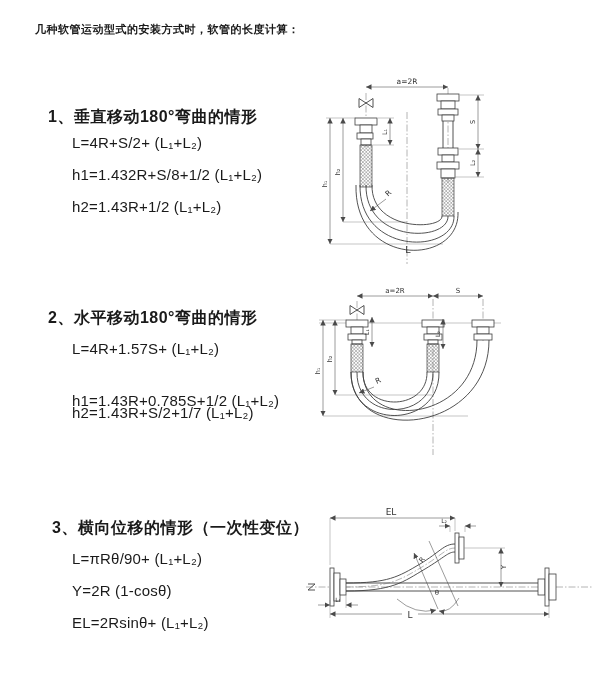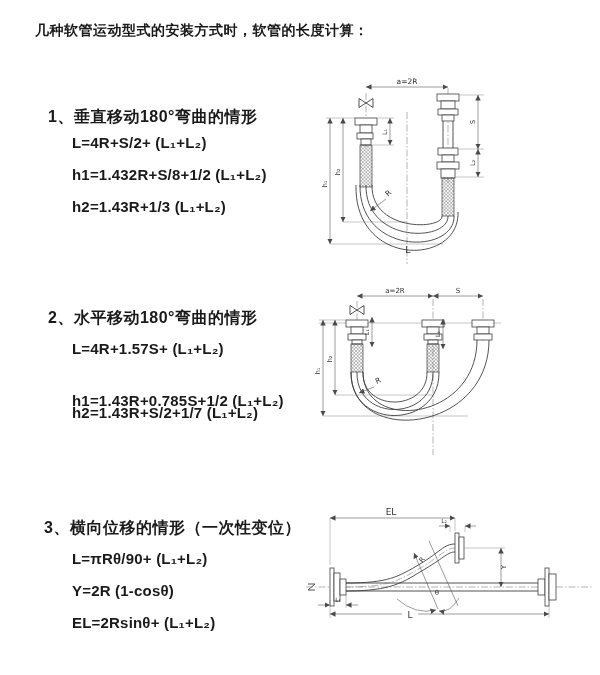--- a/index.html
+++ b/index.html
@@ -1,47 +1,47 @@
 <!DOCTYPE html>
 <html><head>
 <meta charset="utf-8">
 <style>
   html,body{margin:0;padding:0;}
   body{
     width:600px;height:675px;position:relative;background:#ffffff;
     font-family:"Liberation Sans","DejaVu Sans",sans-serif;color:#1a1a1a;overflow:hidden;
   }
   .abs{position:absolute;}
-  .page-title{left:35px;top:22px;font-size:14px;font-weight:bold;letter-spacing:.5px;}
+  .page-title{left:35px;top:22px;font-size:11px;font-weight:bold;letter-spacing:.5px;}
   .sec-heading{font-size:16px;font-weight:bold;letter-spacing:.5px;}
-  .formula{font-size:15px;font-weight:700;letter-spacing:.2px;white-space:nowrap;}
+  .formula{font-size:15px;font-weight:400;letter-spacing:.2px;white-space:nowrap;}
   svg{position:absolute;overflow:visible;}
   svg text{font-family:"DejaVu Sans",sans-serif;fill:#333;}
   .geo{stroke:#3f3f3f;stroke-width:.9;fill:none;}
   .geo-f{stroke:#3f3f3f;stroke-width:.8;fill:#ffffff;}
   .dim{stroke:#4a4a4a;stroke-width:.55;fill:none;}
   .cl{stroke:#777;stroke-width:.55;fill:none;stroke-dasharray:7 2 1.5 2;}
   .thin{stroke:#8a8a8a;stroke-width:.5;fill:none;}
 </style>
 </head>
 <body>
 
 <div class="abs page-title">几种软管运动型式的安装方式时，软管的长度计算：</div>
 
 <div class="abs sec-heading" style="left:48px;top:107px">1、垂直移动180°弯曲的情形</div>
 <div class="abs formula" style="left:72px;top:134px">L=4R+S/2+ (L₁+L₂)</div>
 <div class="abs formula" style="left:72px;top:166px">h1=1.432R+S/8+1/2 (L₁+L₂)</div>
-<div class="abs formula" style="left:72px;top:198px">h2=1.43R+1/3 (L₁+L₂)</div>
+<div class="abs formula" style="left:72px;top:198px">h2=1.43R+1/2 (L₁+L₂)</div>
 
 <div class="abs sec-heading" style="left:48px;top:308px">2、水平移动180°弯曲的情形</div>
 <div class="abs formula" style="left:72px;top:340px">L=4R+1.57S+ (L₁+L₂)</div>
 <div class="abs formula" style="left:72px;top:392px">h1=1.43R+0.785S+1/2 (L₁+L₂)</div>
 <div class="abs formula" style="left:72px;top:404px">h2=1.43R+S/2+1/7 (L₁+L₂)</div>
 
-<div class="abs sec-heading" style="left:44px;top:518px">3、横向位移的情形（一次性变位）</div>
+<div class="abs sec-heading" style="left:52px;top:518px">3、横向位移的情形（一次性变位）</div>
 <div class="abs formula" style="left:72px;top:550px">L=πRθ/90+ (L₁+L₂)</div>
 <div class="abs formula" style="left:72px;top:582px">Y=2R (1-cosθ)</div>
 <div class="abs formula" style="left:72px;top:614px">EL=2Rsinθ+ (L₁+L₂)</div>
 
 <svg style="left:300px;top:72px" width="300" height="200" viewBox="0 0 300 200">
   <defs>
     <marker id="ae1" viewBox="0 0 10 10" refX="10" refY="5" markerWidth="5.5" markerHeight="5.5" orient="auto" markerUnits="userSpaceOnUse">
         <path d="M0,0 L10,5 L0,10 Z" fill="#4a4a4a"></path>
       </marker>
     <marker id="as1" viewBox="0 0 10 10" refX="10" refY="5" markerWidth="5.5" markerHeight="5.5" orient="auto-start-reverse" markerUnits="userSpaceOnUse">

